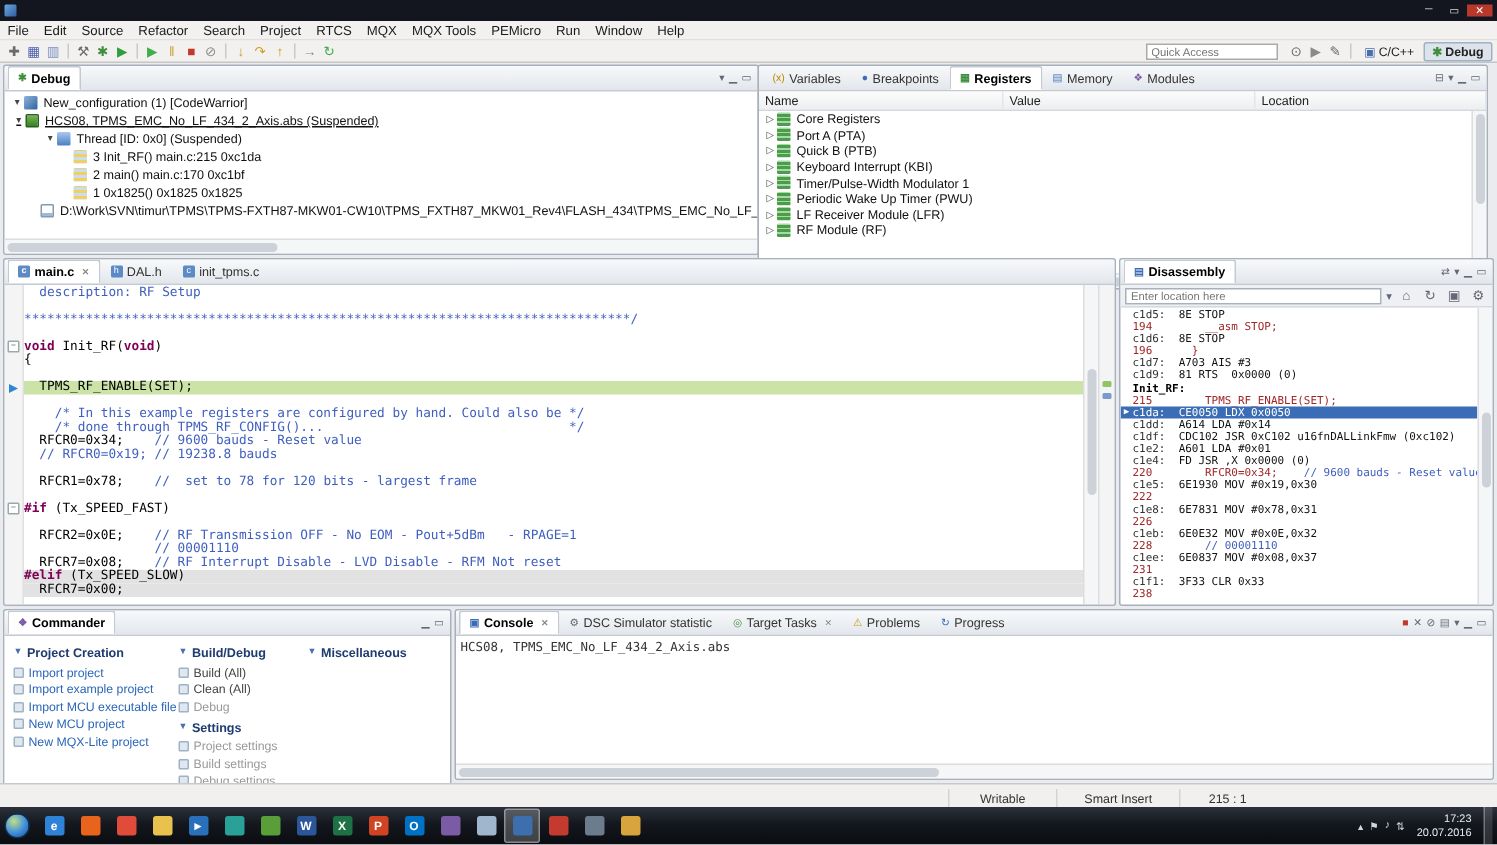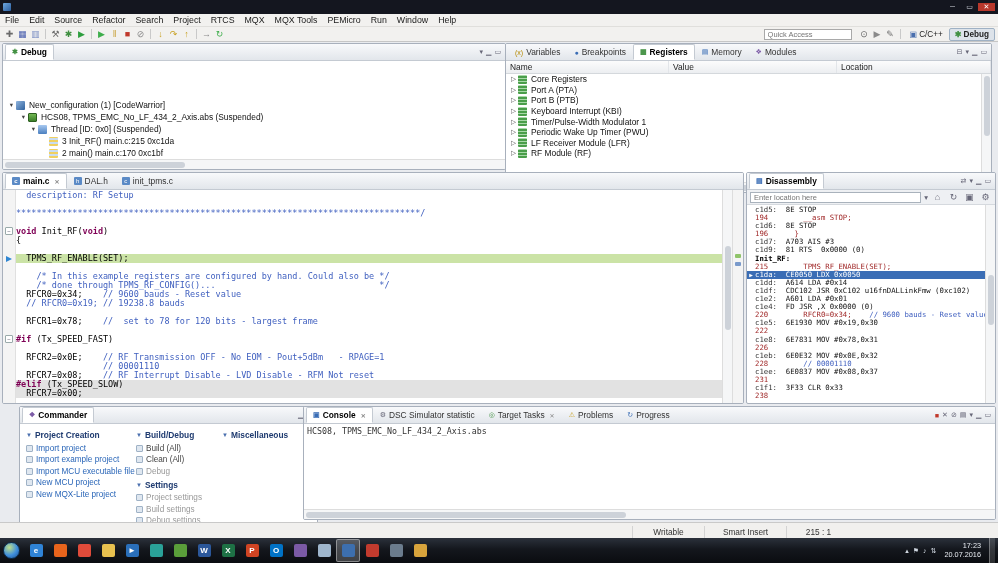--- a/index.html
+++ b/index.html
@@ -36,21 +36,21 @@
   .tab.active{background:#fff;border:1px solid #c4cad2;border-bottom-color:#fff;border-radius:2px 2px 0 0;font-weight:bold;color:#000}
   .tabicn{font-size:7px}
   .tclose{font-size:6px;color:#888;margin-left:2px}
   .header-buttons{margin-left:auto;display:flex;align-items:center;gap:3px;padding-right:4px;height:100%}
   .hbtn{font-size:7px;color:#667;cursor:default}
 
   #panel-debug{left:2px;top:1px;width:504px;height:127px}
   #panel-registers{left:505px;top:1px;width:487px;height:150px}
   #panel-editor{left:2px;top:130px;width:742px;height:232px}
   #panel-disasm{left:746px;top:130px;width:250px;height:232px}
-  #panel-commander{left:19px;top:364px;width:299px;height:138px}
+  #panel-commander{left:2px;top:364px;width:299px;height:138px}
   #panel-console{left:303px;top:364px;width:693px;height:114px}
 
   
   .hscroll{height:10px;background:#f5f6f7;border-top:1px solid #ddd;position:relative;flex-shrink:0}
   .hthumb{position:absolute;top:2px;height:6px;background:#cdd2d9;border-radius:3px}
   .vscroll{width:10px;background:#f5f6f7;border-left:1px solid #ddd;position:relative;flex-shrink:0}
   .vthumb{position:absolute;left:2px;width:6px;background:#cdd2d9;border-radius:3px}
 
   
   .tree{flex:1;overflow:hidden;padding-top:1px}
@@ -214,26 +214,26 @@
           <span>Debug</span>
         </div>
       </div>
       <div class="header-buttons" id="debug-hbtns">
           <span class="hbtn">▾</span>
           <span class="hbtn">▁</span>
           <span class="hbtn">▭</span>
         </div>
     </div>
     <div class="tree" id="debug-tree">
-        <div class="tree-row" style="padding-left: 4px; margin-top: 37px;">
+        <div class="tree-row" style="padding-left: 4px;">
           <span class="tw">▾</span>
           <span class="icn icn-config"></span>
           <span class="tlabel">New_configuration (1) [CodeWarrior]</span>
         </div>
-        <div class="tree-row" style="padding-left: 16px;">
+        <div class="tree-row" style="padding-left: 5px; text-decoration: underline;">
           <span class="tw">▾</span>
           <span class="icn icn-chip"></span>
           <span class="tlabel">HCS08, TPMS_EMC_No_LF_434_2_Axis.abs (Suspended)</span>
         </div>
         <div class="tree-row" style="padding-left: 26px;">
           <span class="tw">▾</span>
           <span class="icn icn-thread"></span>
           <span class="tlabel">Thread [ID: 0x0] (Suspended)</span>
         </div>
         <div class="tree-row" style="padding-left: 37px;">
@@ -306,21 +306,21 @@
             <span class="tlabel">Core Registers</span>
           </div>
           <div class="reg-row">
             <span class="tw">▷</span>
             <span class="icn icn-reg"></span>
             <span class="tlabel">Port A (PTA)</span>
           </div>
           <div class="reg-row">
             <span class="tw">▷</span>
             <span class="icn icn-reg"></span>
-            <span class="tlabel">Port B (PTB)</span>
+            <span class="tlabel">Quick B (PTB)</span>
           </div>
           <div class="reg-row">
             <span class="tw">▷</span>
             <span class="icn icn-reg"></span>
             <span class="tlabel">Keyboard Interrupt (KBI)</span>
           </div>
           <div class="reg-row">
             <span class="tw">▷</span>
             <span class="icn icn-reg"></span>
             <span class="tlabel">Timer/Pulse-Width Modulator 1</span>

